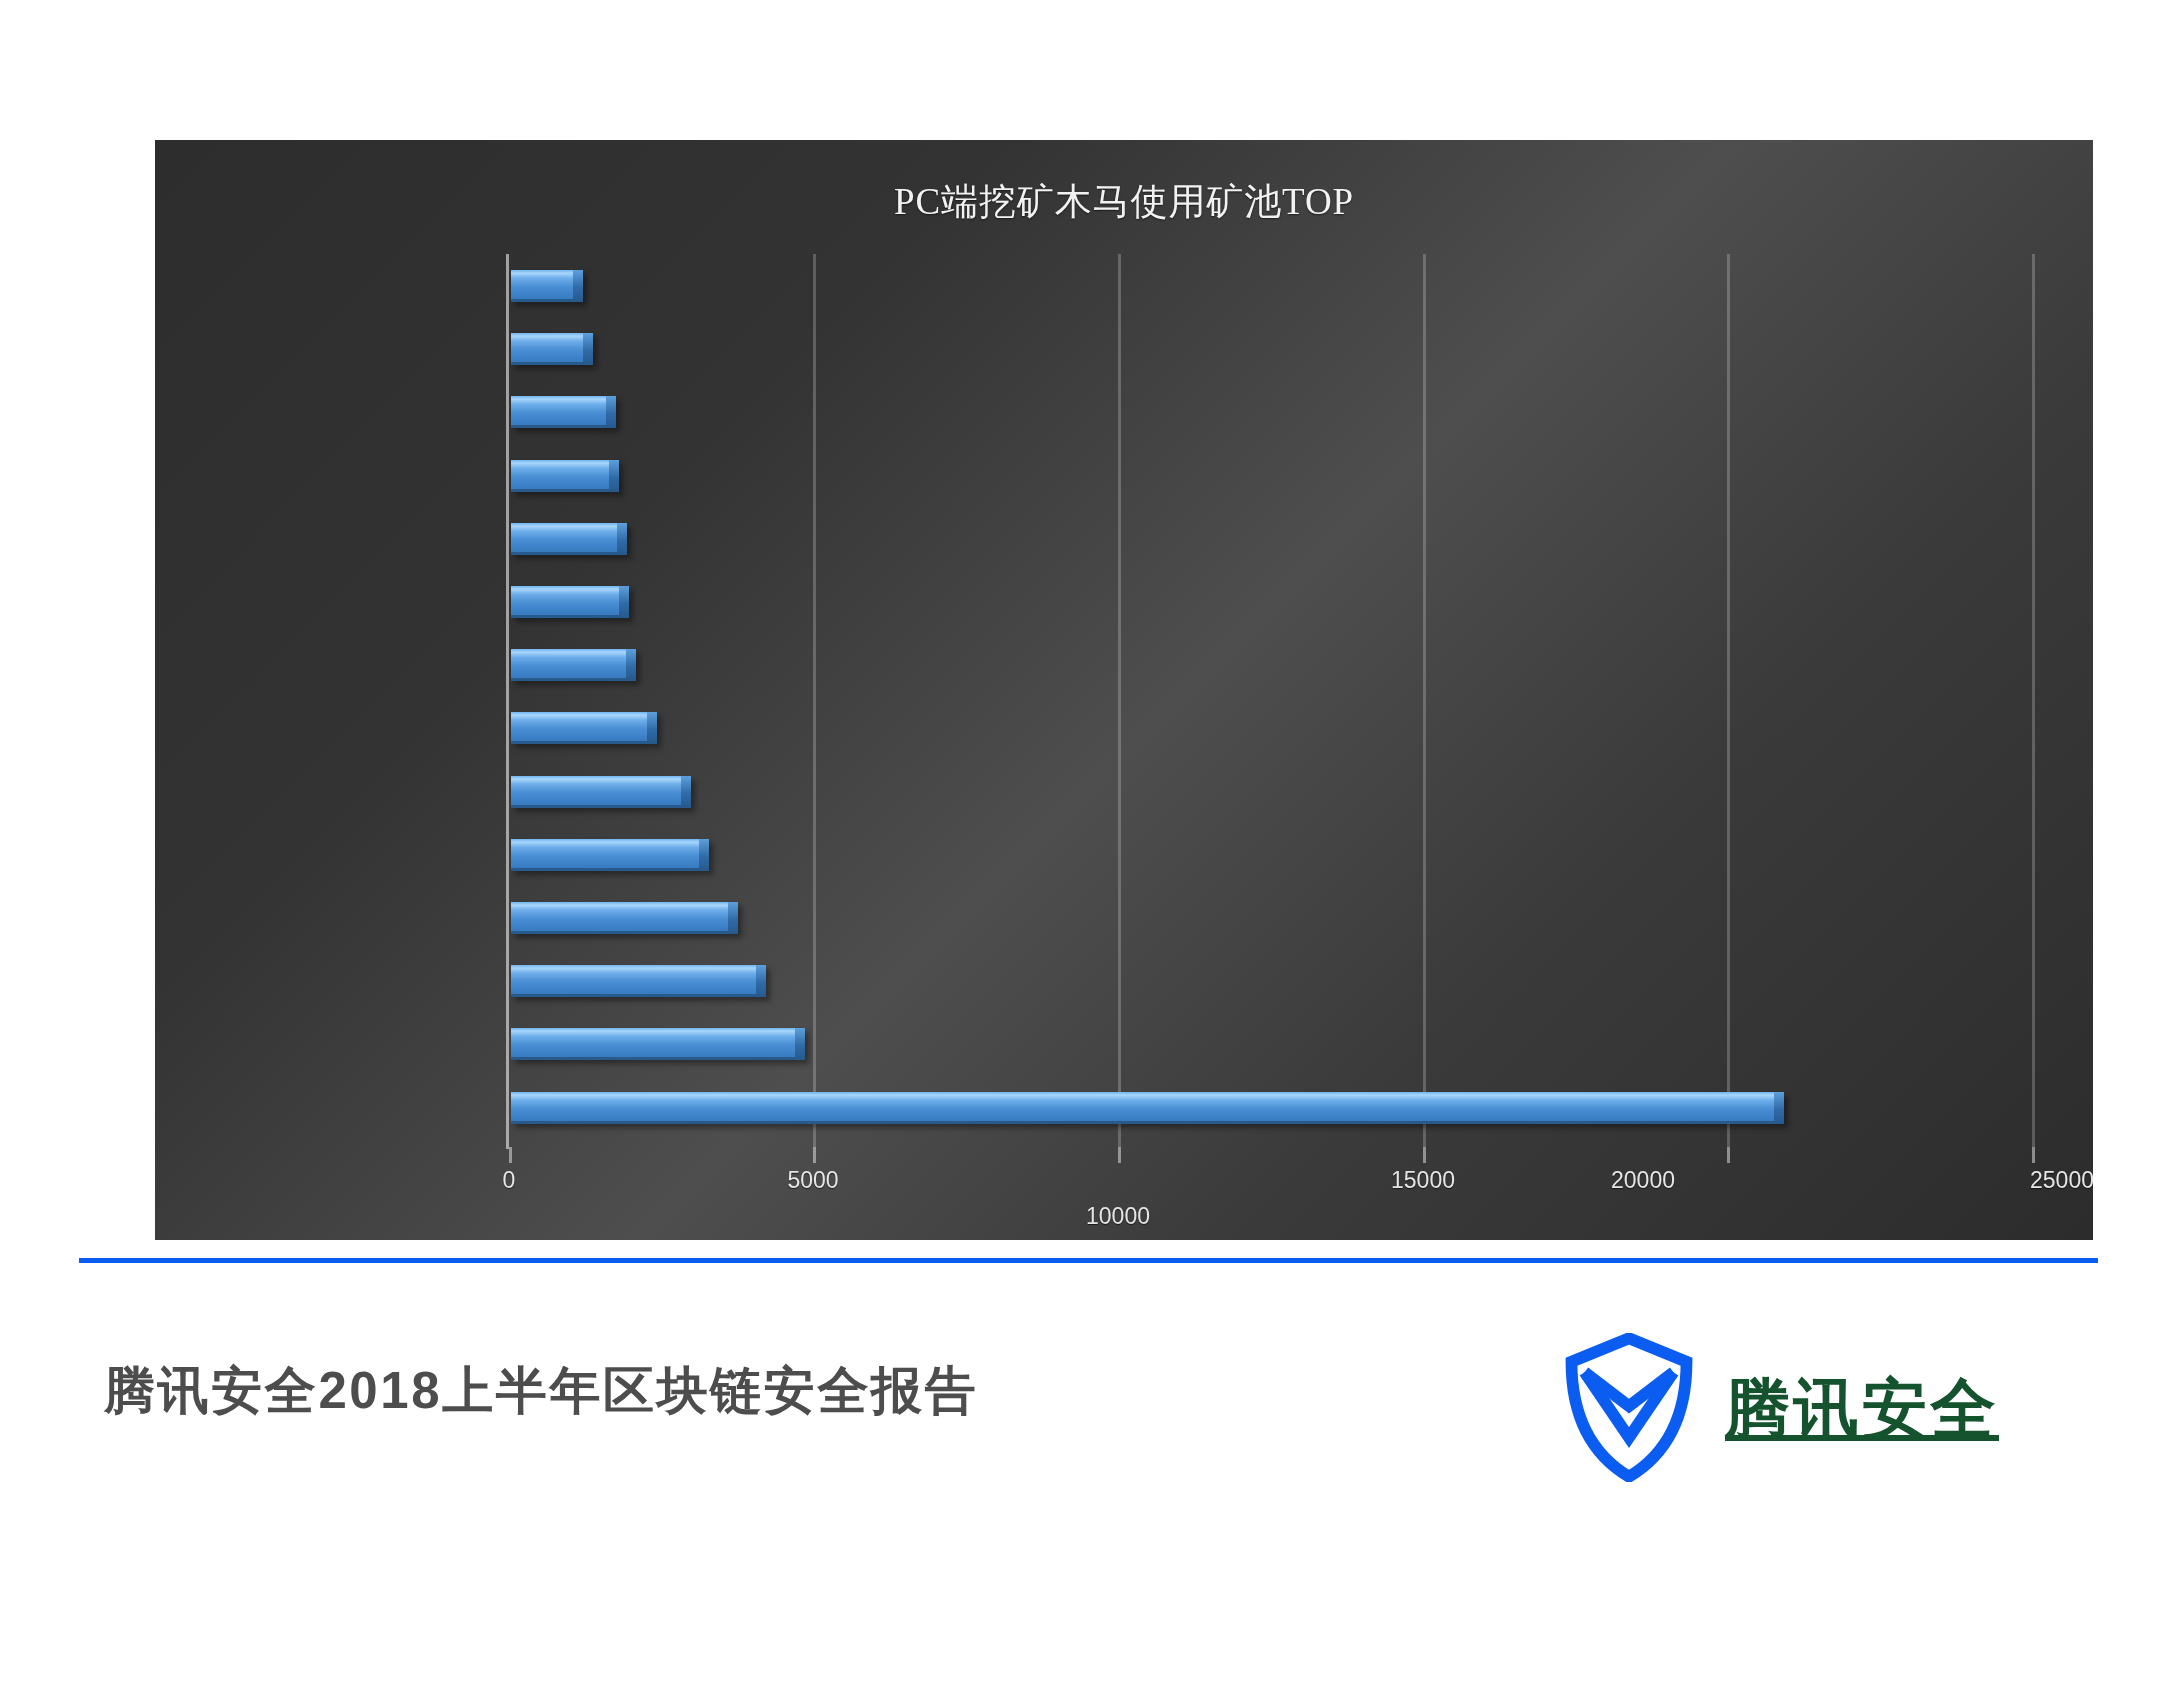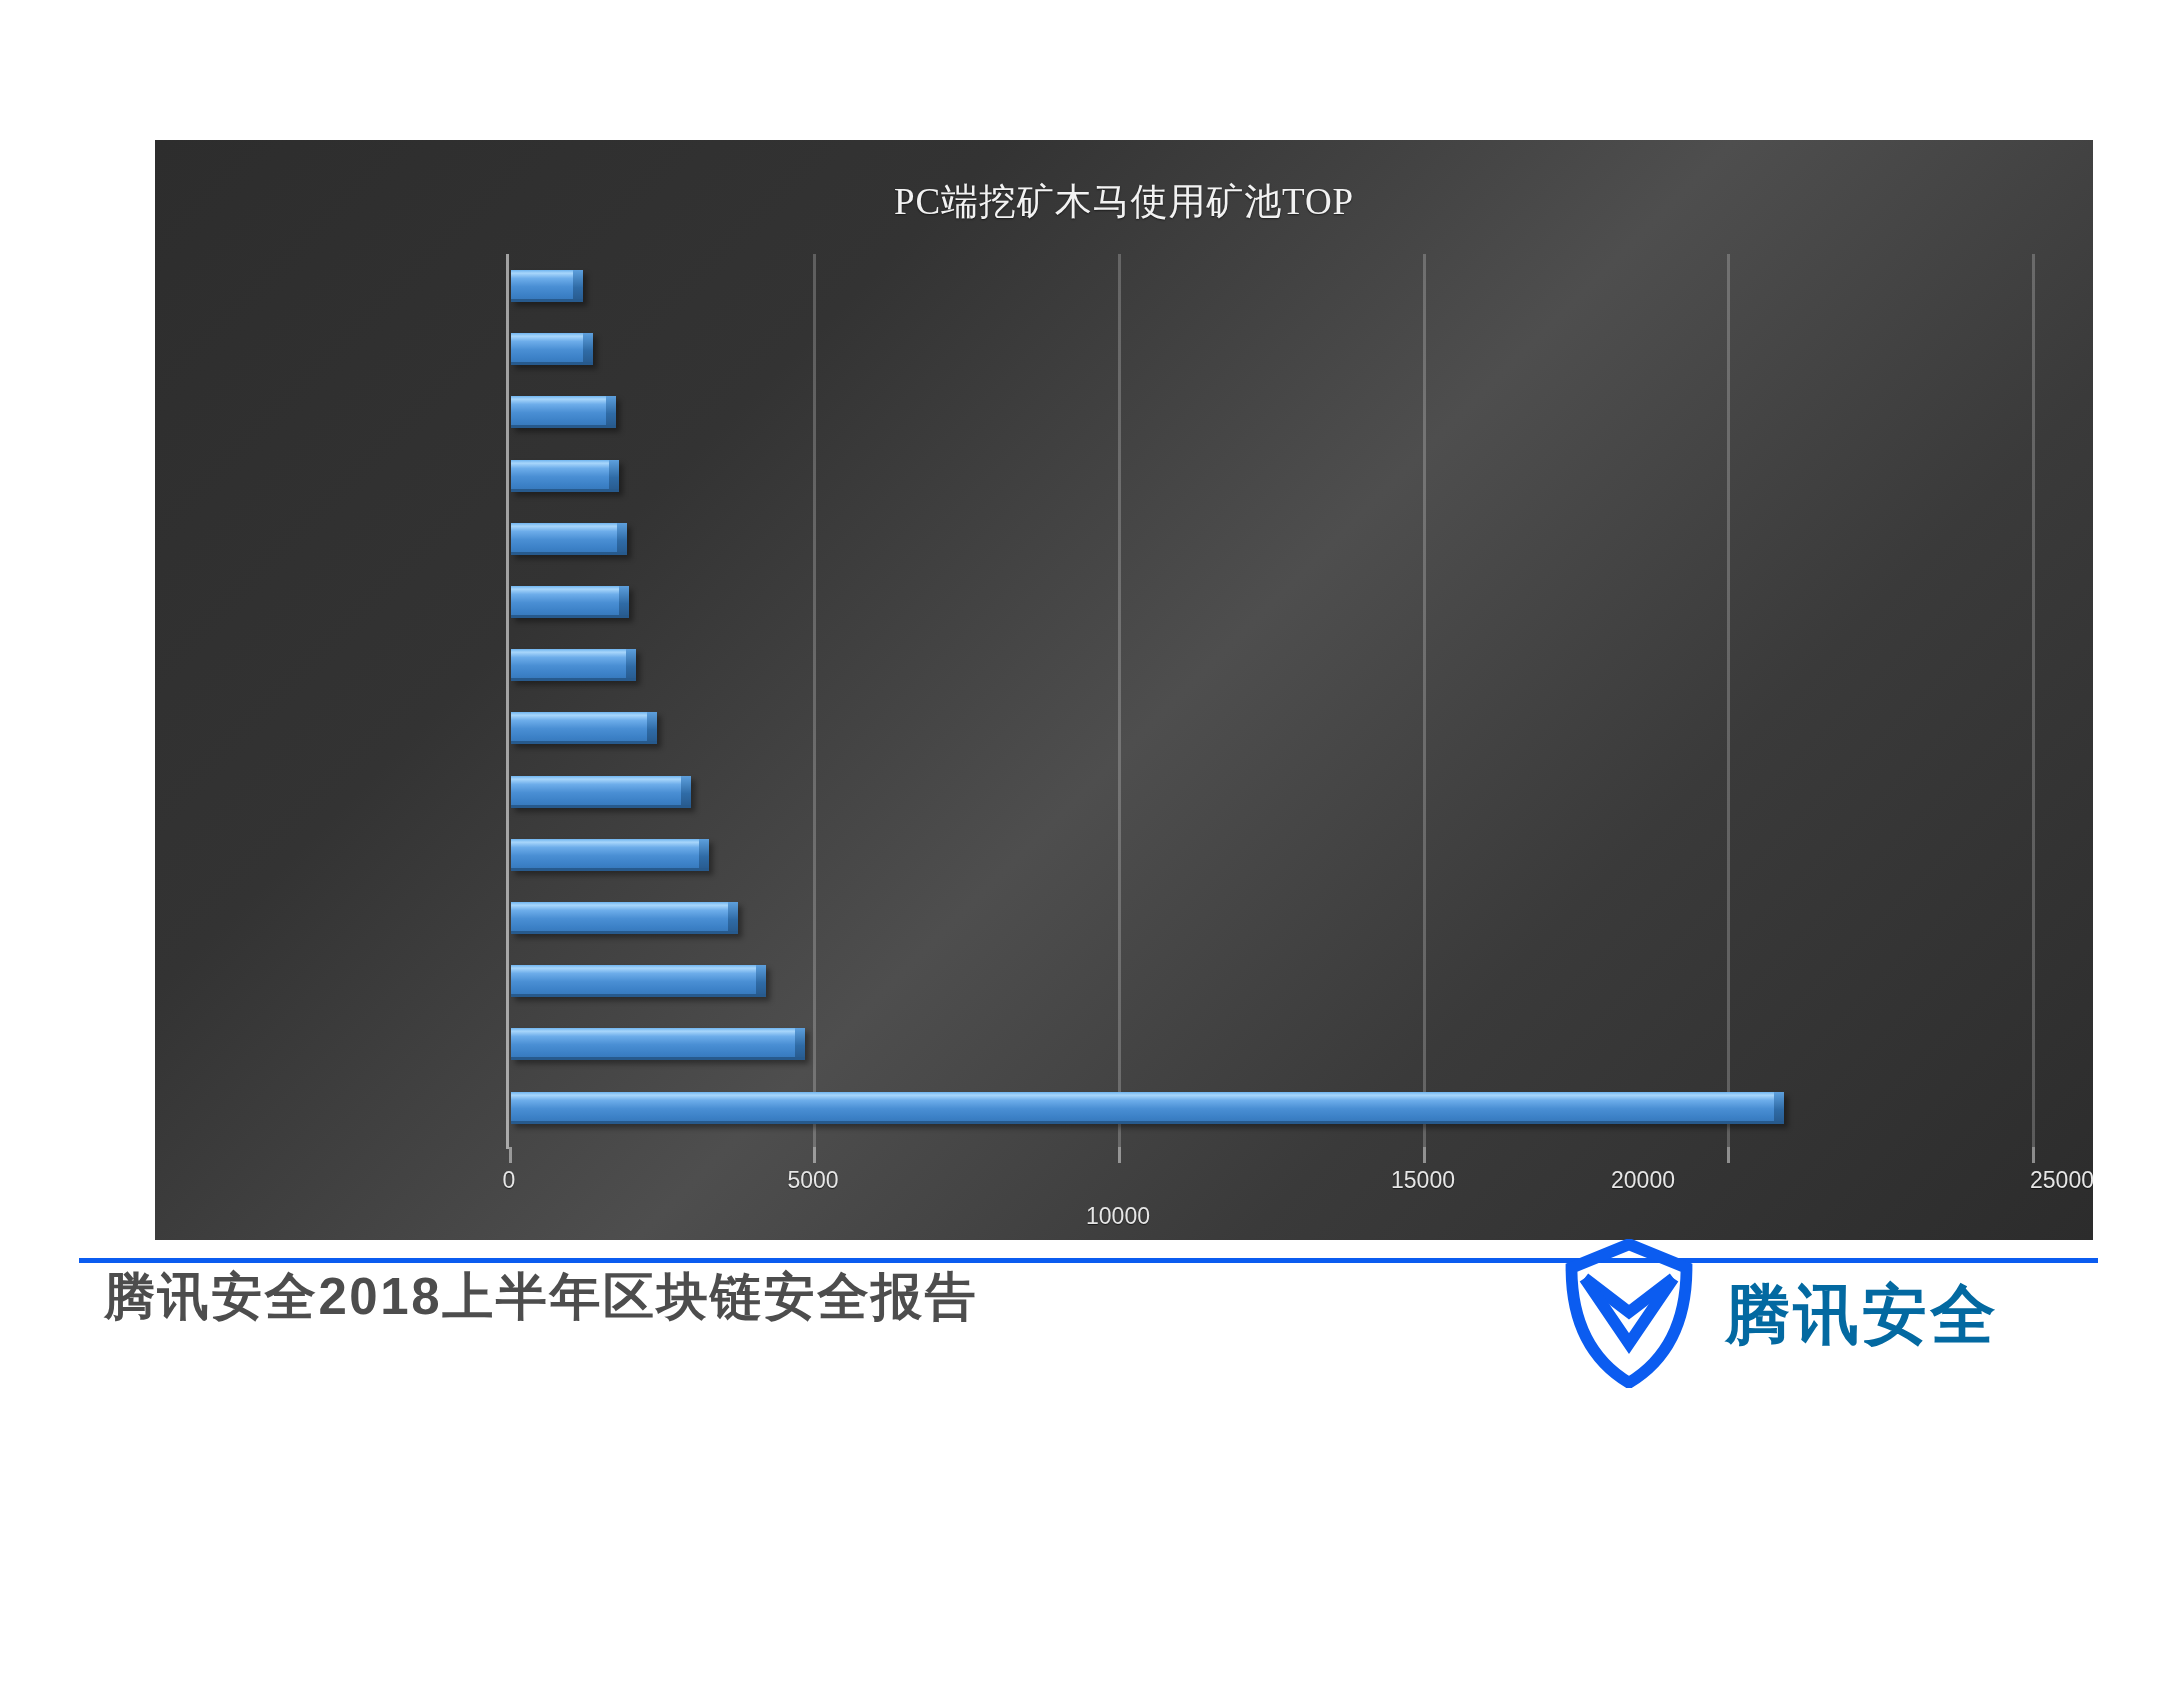--- a/index.html
+++ b/index.html
@@ -60,34 +60,34 @@
     content:"";position:absolute;left:0;bottom:0;width:100%;height:3.5px;
     background:#275a8d;
   }
 
   
   #divider{
     position:absolute;left:79px;top:1258px;width:2019px;height:5.3px;background:#0b5cf0;
   }
 
   
-  #footer{position:absolute;left:0;top:1202px;width:1774px;height:263px;}
+  #footer{position:absolute;left:0;top:1296px;width:1774px;height:263px;}
   #footer-title{
     position:absolute;left:104px;top:61px;
     color:#4d4d4d;font-size:51px;font-weight:bold;letter-spacing:2.6px;
     white-space:nowrap;
   }
   #footer-source{
     position:absolute;left:104px;top:154px;
     color:#4d4d4d;font-size:39px;letter-spacing:0.9px;white-space:nowrap;
   }
   #brand{position:absolute;left:1563px;top:37px;display:flex;align-items:center;}
   #brand-name{
-    color:#0369a1;font-size:65px;font-weight:bold;letter-spacing:3.5px;
-    margin-left:30px;white-space:nowrap;
+    color:#14532d;font-size:65px;font-weight:bold;letter-spacing:3.5px;
+    margin-left:30px;white-space:nowrap;text-decoration:underline;
   }
 </style>
 </head>
 <body>
 
 <div id="chart-panel">
 
   <div id="chart-title">PC端挖矿木马使用矿池TOP</div>
 
   <div id="axis-line"></div>

